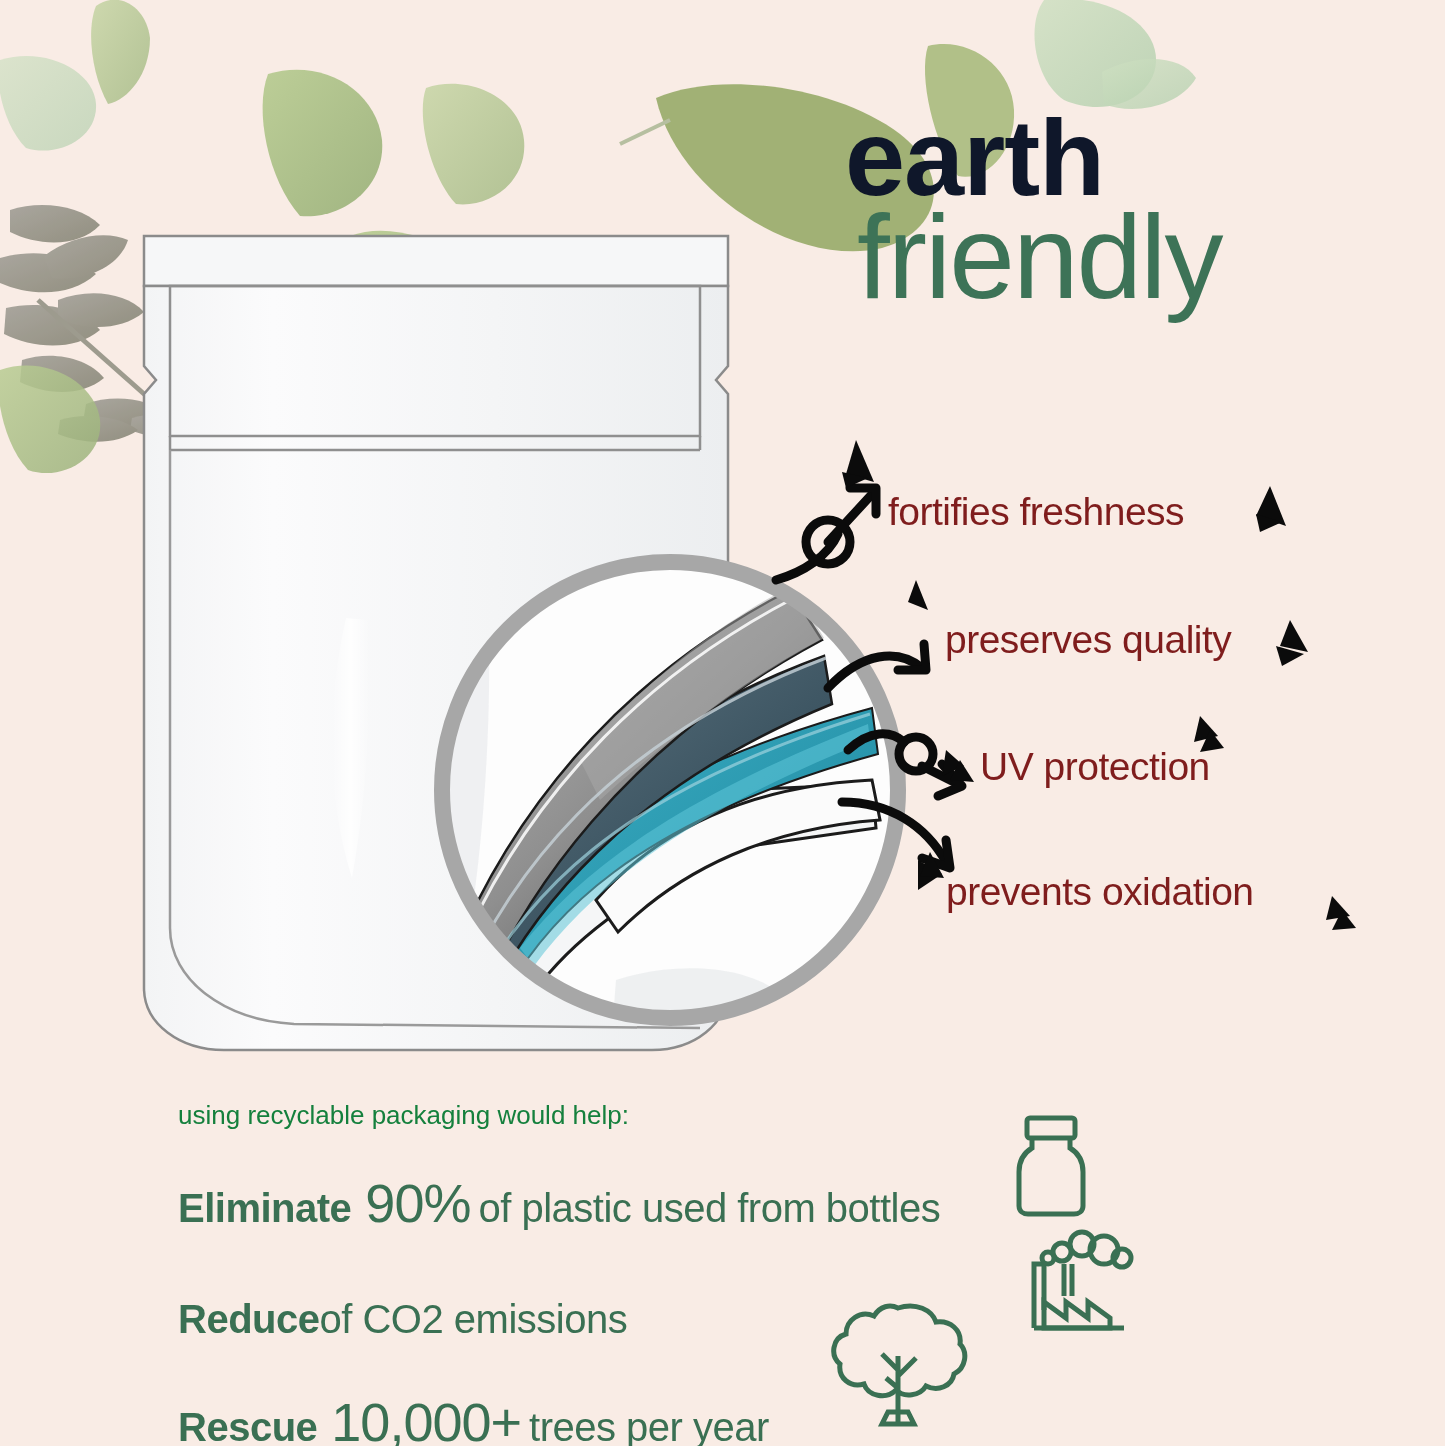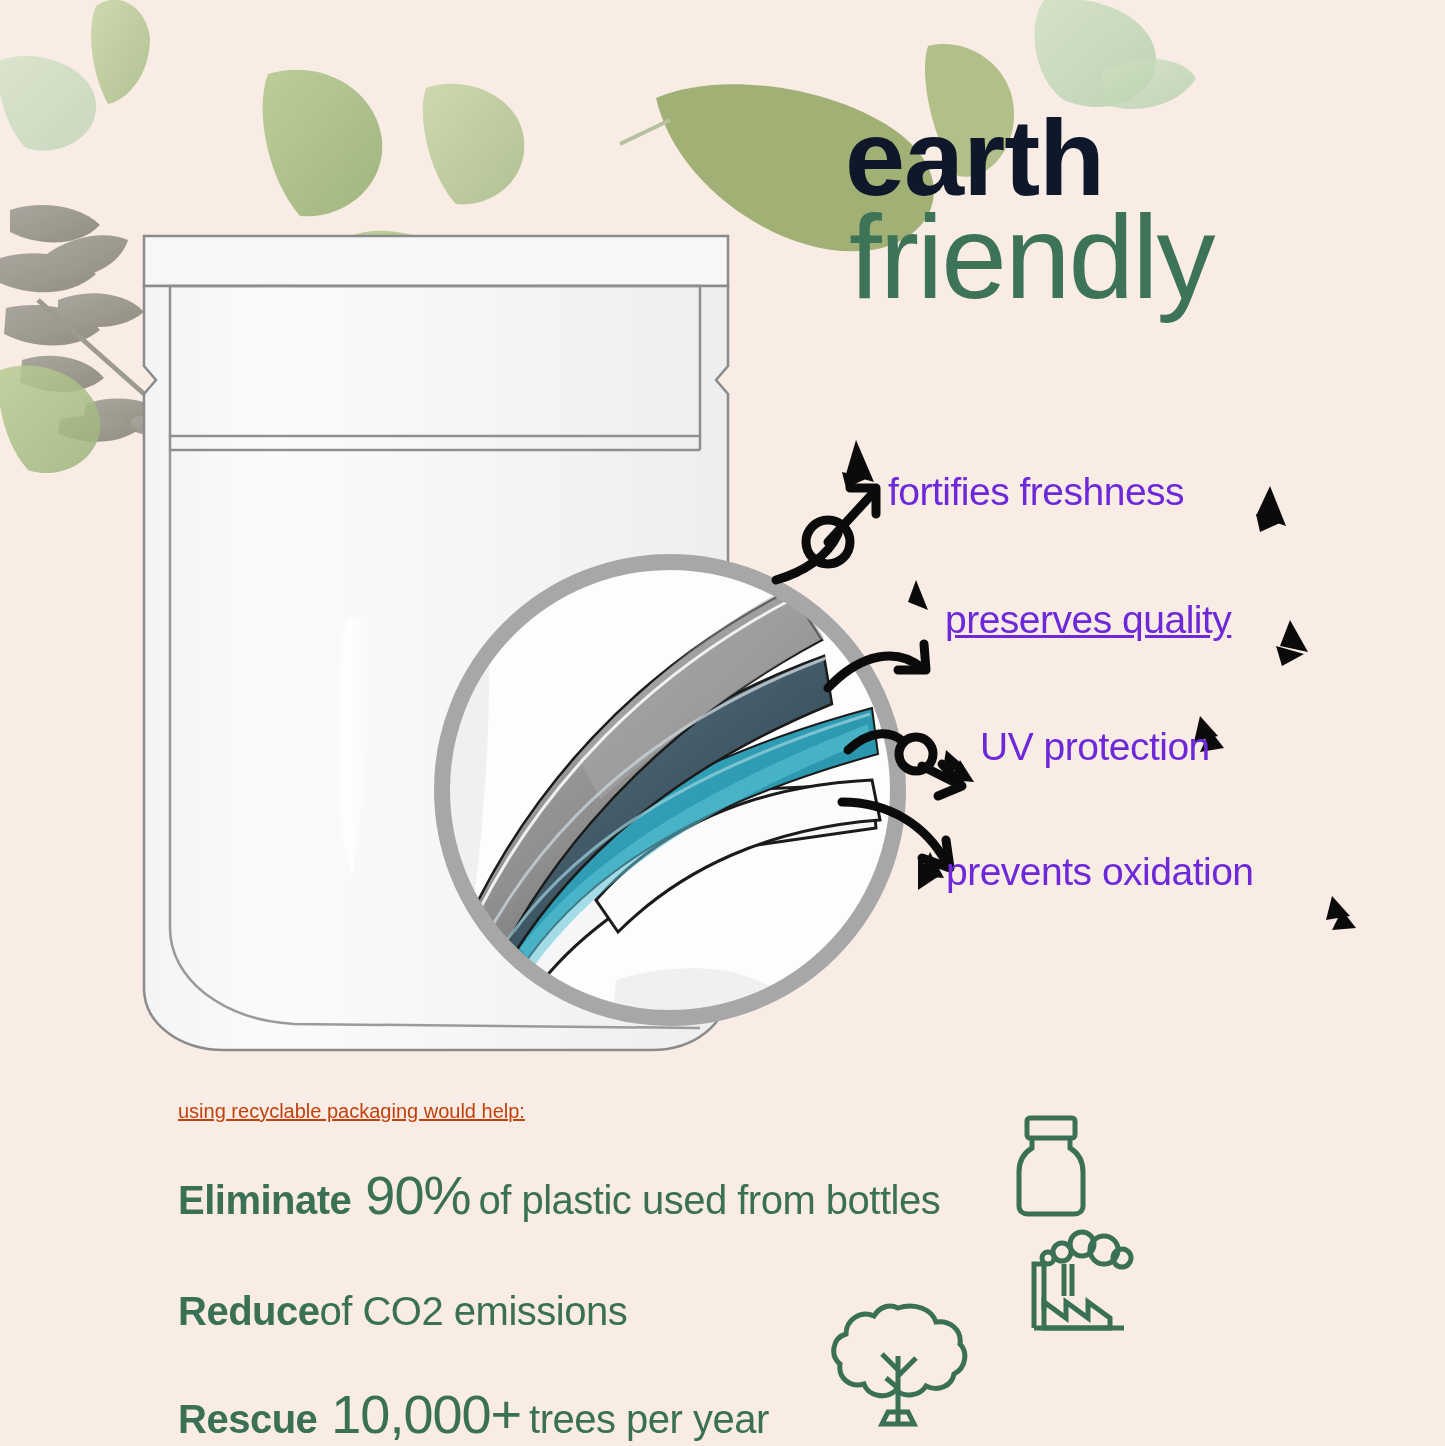--- a/index.html
+++ b/index.html
@@ -18,47 +18,47 @@
   
   .headline{
     position:absolute; left:845px; top:108px; width:560px;
   }
   .headline .l1{
     font-size:108px; line-height:0.92; font-weight:bold;
     color:#0f172a; letter-spacing:-1px; margin:0;
   }
   .headline .l2{
     font-size:118px; line-height:0.95; font-weight:300;
-    color:#3d7357; letter-spacing:-2px; margin:4px; margin-top:-6px;
+    color:#3d7357; letter-spacing:-2px; margin:12px; margin-top:-6px;
   }
   .headline .sub{
     font-size:33px; color:#527a64; font-weight:400;
     margin:0; margin-top:10px; letter-spacing:0px;
   }
 
   
   .pouch-wrap{position:absolute;left:128px;top:228px;width:640px;height:850px;}
 
   
   .mag-wrap{position:absolute;left:420px;top:528px;width:500px;height:520px;}
 
   
   .features{position:absolute;left:770px;top:430px;width:660px;height:520px;}
-  .feat{position:absolute;white-space:nowrap;color:#6d28d9;font-size:39px;font-weight:400;letter-spacing:-0.5px;}
+  .feat{position:absolute;white-space:nowrap;color:#7f1d1d;font-size:39px;font-weight:400;letter-spacing:-0.5px;margin-top:20px;}
   .feat.f0{left:118px;top:40px;}
-  .feat.f1{left:175px;top:168px;text-decoration:underline;}
+  .feat.f1{left:175px;top:168px;}
   .feat.f2{left:210px;top:295px;}
   .feat.f3{left:176px;top:420px;}
 
   .arrows{position:absolute;left:0;top:0;width:660px;height:520px;pointer-events:none;}
 
   
   .stats{position:absolute;left:178px;top:1100px;width:1100px;}
   .stats .lead{
-    font-size:20px;color:#c2410c;font-weight:400;margin:0 0 32px 0;letter-spacing:0px;text-decoration:underline;
+    font-size:26px;color:#15803d;font-weight:400;margin:0 0 32px 0;letter-spacing:0px;
   }
   .statrow{display:flex;align-items:baseline;margin-bottom:40px;}
   .statrow .verb{font-size:40px;font-weight:bold;color:#3a7053;letter-spacing:-0.5px;}
   .statrow .num{font-size:54px;font-weight:normal;color:#3a7053;letter-spacing:-1px;margin:0 8px 0 14px;}
   .statrow .tail{font-size:40px;font-weight:400;color:#3a7053;letter-spacing:-0.5px;margin-top:23px;}
 
   .stat-icon{position:absolute;}
   .ic-bottle{left:830px;top:14px;}
   .ic-factory{left:848px;top:126px;}
   .ic-tree{left:650px;top:196px;}

